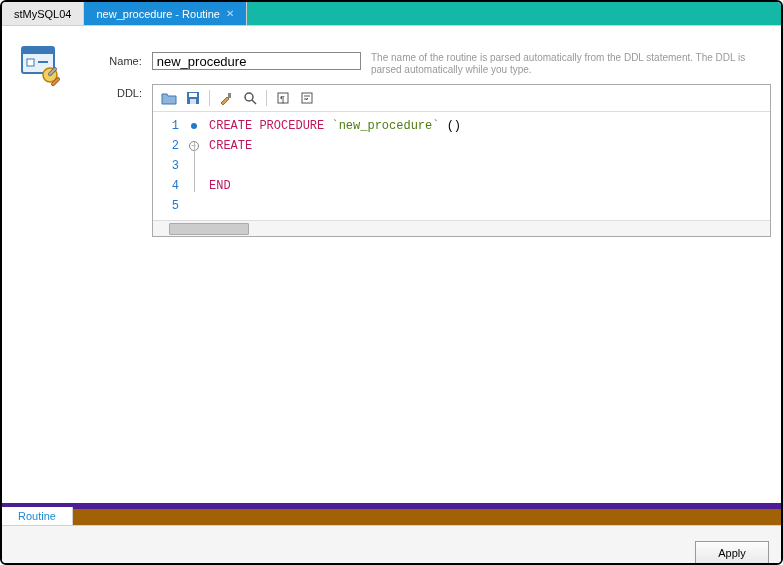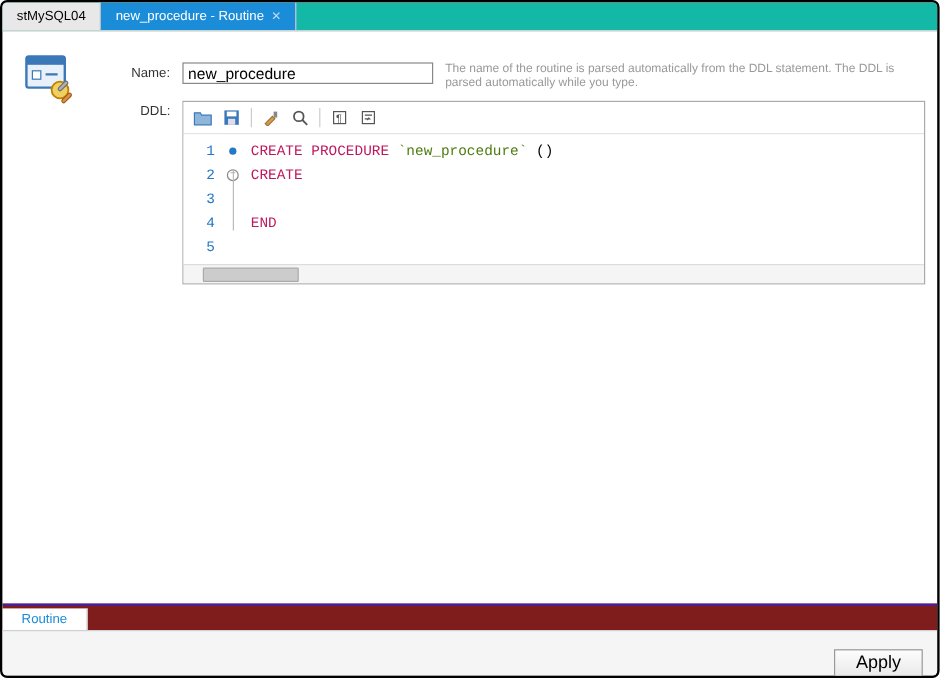--- a/index.html
+++ b/index.html
@@ -187,22 +187,22 @@
       height: 12px;
       width: 80px;
       background: #ccc;
       border: 1px solid #aaa;
       border-radius: 1px;
     }
     .bottom-tabs {
       height: 22px;
       display: flex;
       align-items: flex-end;
-      background: #7f1d1d;
-      border-top: 2px solid #4c1d95;
+      background: #a16207;
+      border-top: 6px solid #4c1d95;
     }
     .btab {
       padding: 3px 16px;
       background: #fff;
       color: #1a8cd8;
       font-size: 11px;
       border-right: 1px solid #d0d0d0;
       cursor: pointer;
     }
     .footer {
@@ -213,21 +213,21 @@
       gap: 6px;
       padding: 0 12px;
       border-top: 1px solid #d0d0d0;
       background: #f5f5f5;
     }
     .btn {
       min-width: 74px;
       height: 24px;
       border: 1px solid #999;
       background: linear-gradient(#fdfdfd, #e8e8e8);
-      font-size: 15px;
+      font-size: 11px;
       cursor: pointer;
       margin-top: 16px;
     }
     .ddl-row { flex: 1; min-height: 0; }
     .ddl-row .ddl-holder { flex: 1; display: flex; min-width: 0; }
     .code-line { height: 20px; }
   </style>
 </head>
 <body>
 

